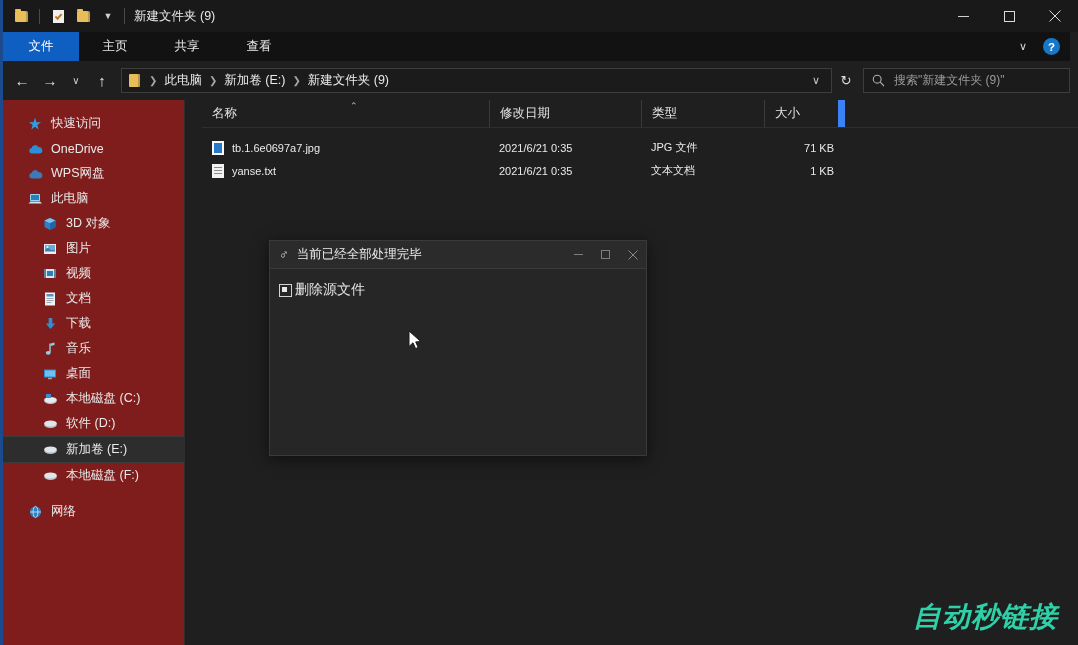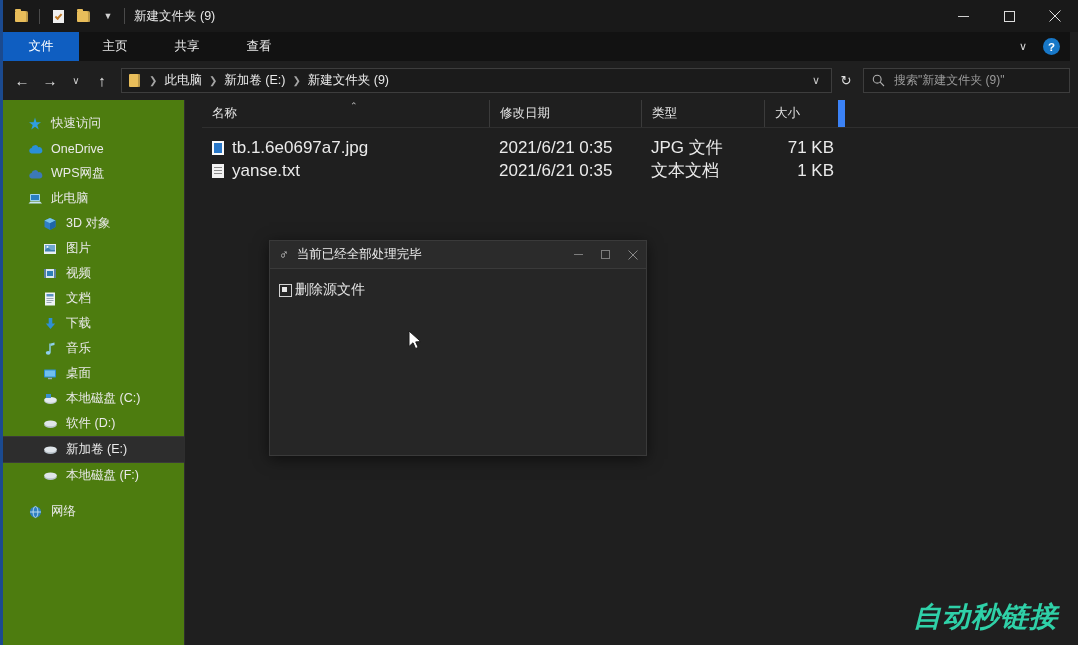--- a/index.html
+++ b/index.html
@@ -233,21 +233,21 @@
     white-space: nowrap;
     overflow: hidden;
   }
 
   
   #sidebar {
     position: absolute;
     left: 0; top: 100px;
     width: 182px;
     bottom: 0;
-    background: #4d7c0f;
+    background: #7f1d1d;
     border-right: 1px solid #2e2e2e;
     box-sizing: border-box;
     overflow: hidden;
   }
   .nav-item {
     display: flex;
     align-items: center;
     height: 25px;
     font-size: 12.5px;
     color: #eaeaea;
@@ -304,21 +304,21 @@
     position: absolute;
     left: 148px; top: 2px;
     font-size: 9px;
     color: #bdbdbd;
     line-height: 1;
   }
   .frow {
     display: flex;
     align-items: center;
     height: 23px;
-    font-size: 17px;
+    font-size: 11px;
     color: #eaeaea;
   }
   .fc {
     box-sizing: border-box;
     height: 23px;
     display: flex;
     align-items: center;
     white-space: nowrap;
     overflow: hidden;
   }

